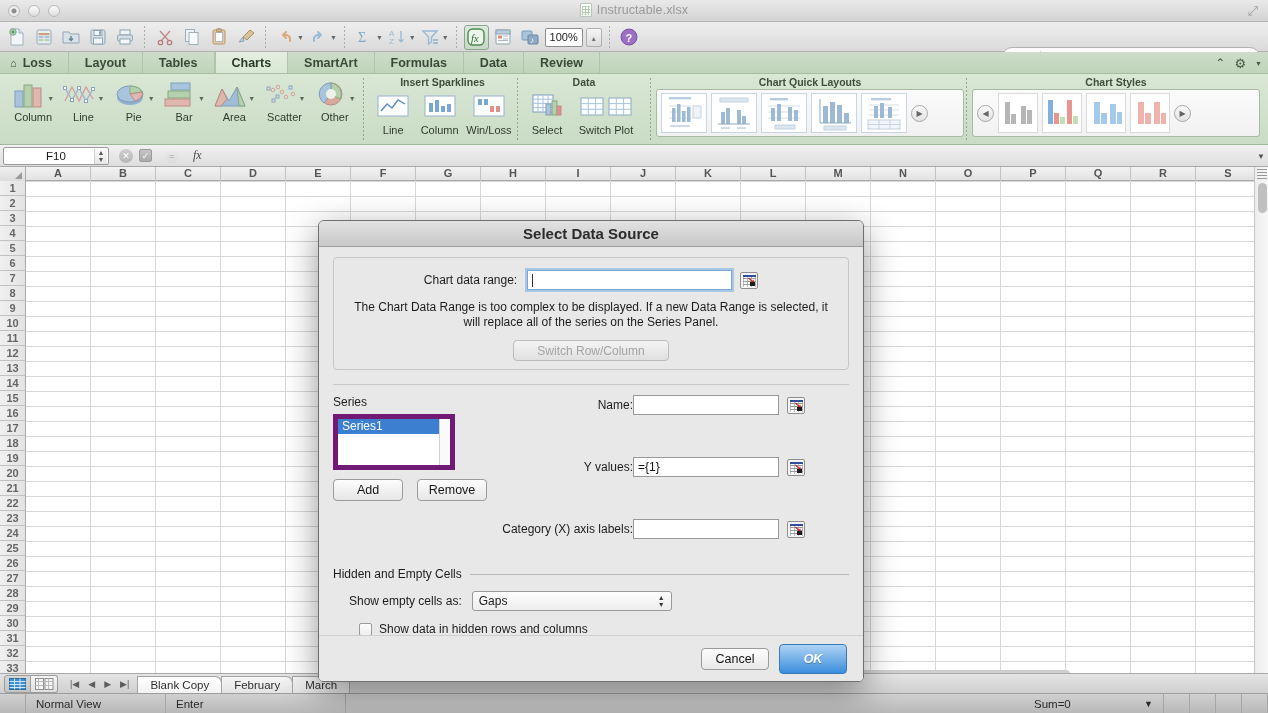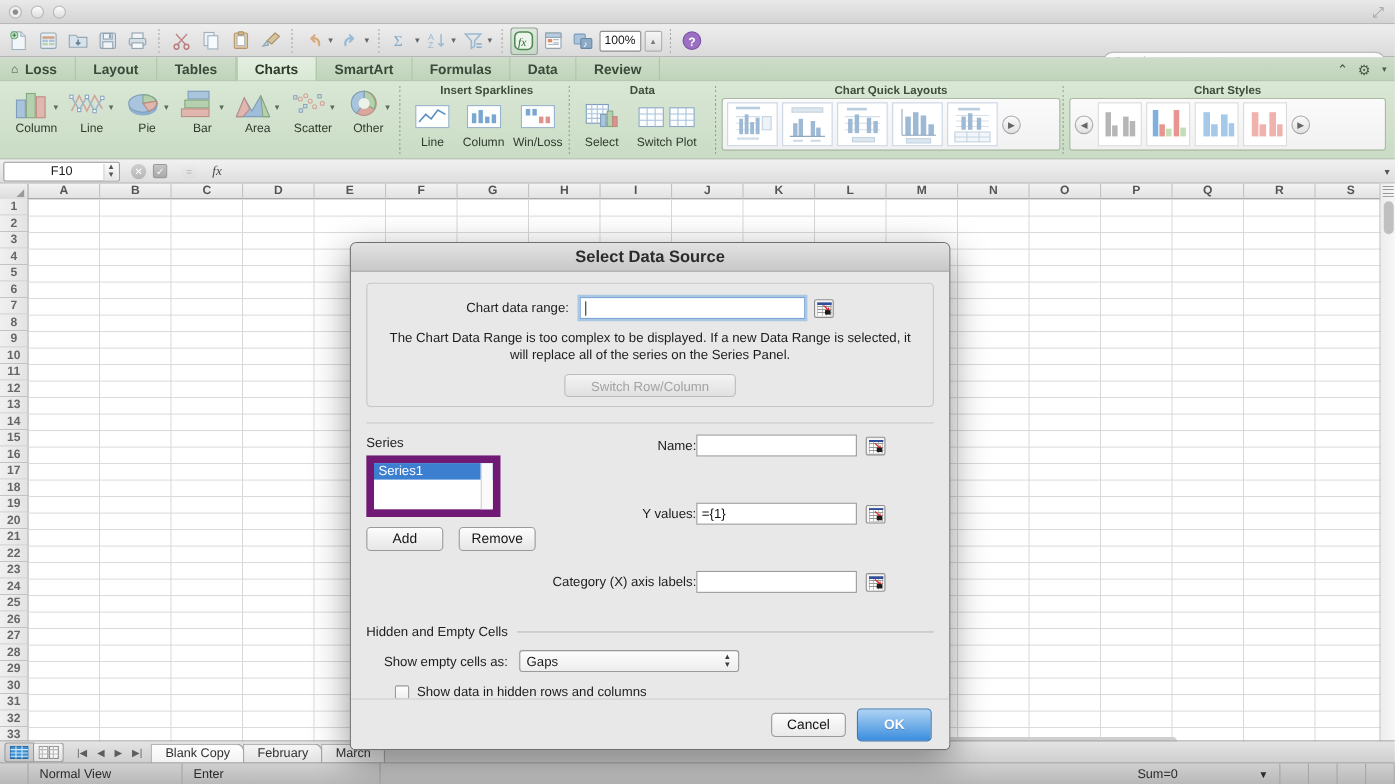--- a/index.html
+++ b/index.html
@@ -339,21 +339,21 @@
     border: 1px solid #bcbcbc; border-radius: 4px;
     display: flex; align-items: center; justify-content: center;
     font-size: 12px; color: #a3a3a3;
   }
 
   .hr { height: 1px; background: #c9c9c9; margin: 14px 0 10px; }
 
   .series-head { font-size: 12px; color: #1c1c1c; margin-bottom: 5px; }
   .listbox {
     width: 122px; height: 56px; background: #fff;
-    border: 7px solid #701a75; position: relative; overflow: hidden;
+    border: 5px solid #701a75; position: relative; overflow: hidden;
   }
   .listitem {
     height: 15px; font-size: 12px; padding-left: 4px; line-height: 15px;
     background: #3c7fd0; color: #fff;
   }
   .listbox-scroll {
     position: absolute; right: 0; top: 0; width: 11px; height: 54px;
     background: #fafafa; border-left: 1px solid #d2d2d2;
   }
   .btnrow { display: flex; gap: 14px; margin-top: 9px; }
@@ -399,32 +399,36 @@
     display: flex; align-items: center; justify-content: center;
     font-size: 12.5px; color: #141414;
   }
   .btn-ok {
     width: 68px; height: 30px;
     background: linear-gradient(#aed3f4,#3b8ddd);
     border: 1px solid #3a79b8; border-radius: 4px;
     display: flex; align-items: center; justify-content: center;
     font-size: 12.5px; color: #ffffff; font-weight: bold;
     text-shadow: 0 1px 0 rgba(0,0,0,.25);
+    font-style: italic;
   }
 </style>
 </head>
 <body>
 
 <div id="app">
 
   <div class="titlebar">
     <div class="traffic">
       <div class="tl-dot first"></div>
       <div class="tl-dot"></div>
       <div class="tl-dot"></div>
+    </div>
+    <div class="title-center">
+      <span class="title-doc-icon"></span><span>Instructable.xlsx</span>
     </div>
     <div class="expand-icon">⤢</div>
   </div>
 
   <div class="toolbar">
     <div class="tb-group" style="left:4px;">
       <div class="tb-btn">
         <svg width="20" height="20" viewBox="0 0 20 20">
             <path d="M4 2h8l4 4v12H4z" fill="#f3f6f8" stroke="#9fb0bd"></path>
             <path d="M12 2v4h4" fill="#dbe6ee" stroke="#9fb0bd"></path>

